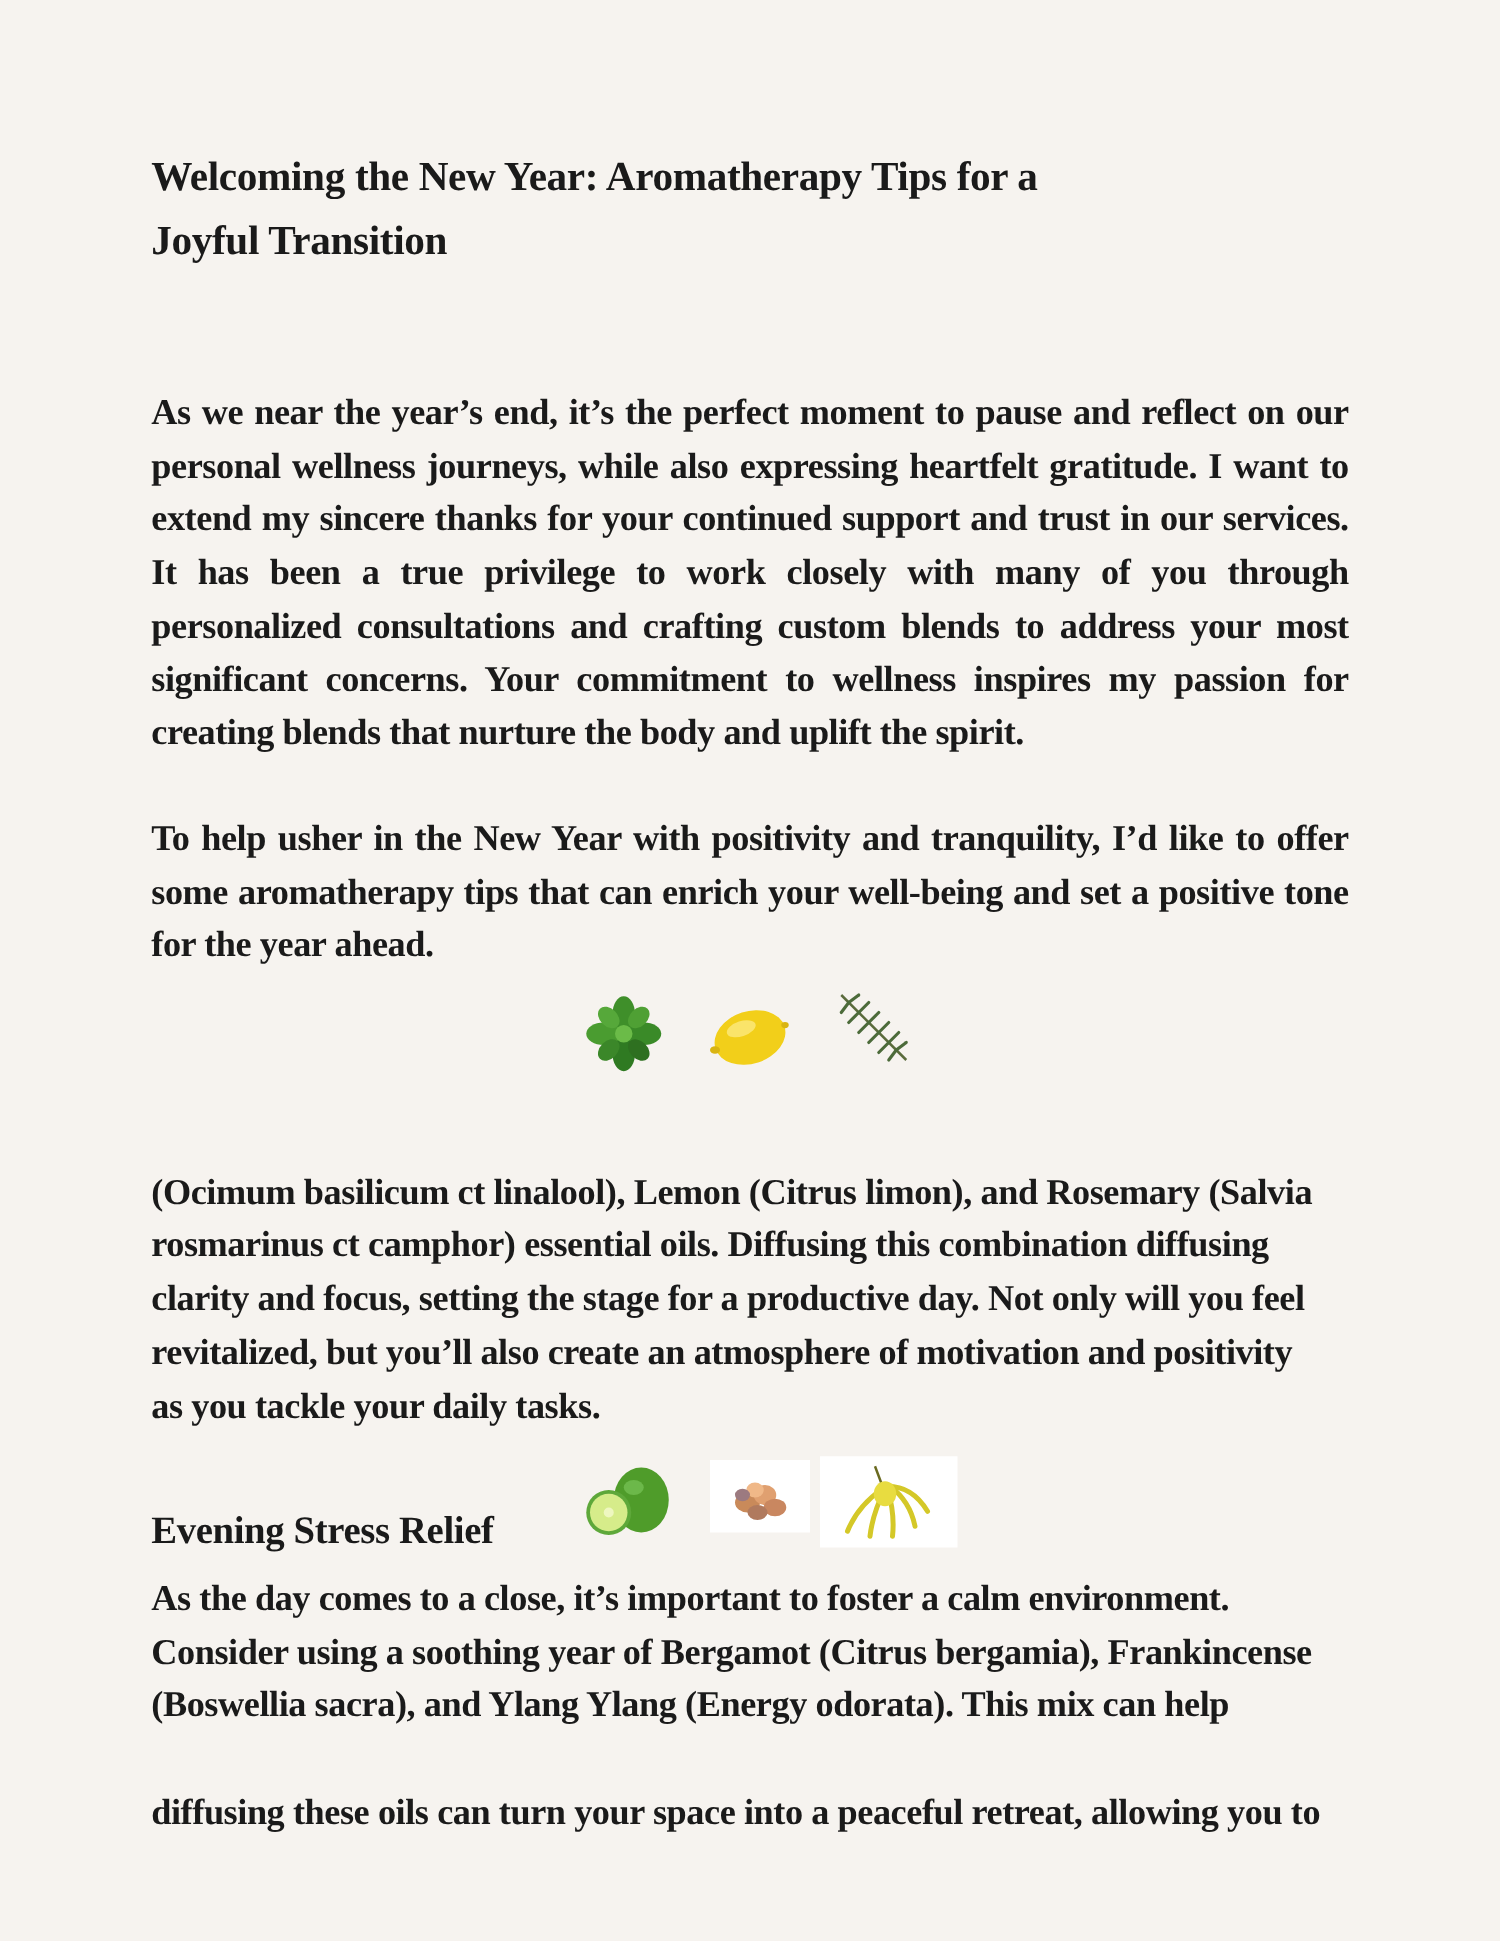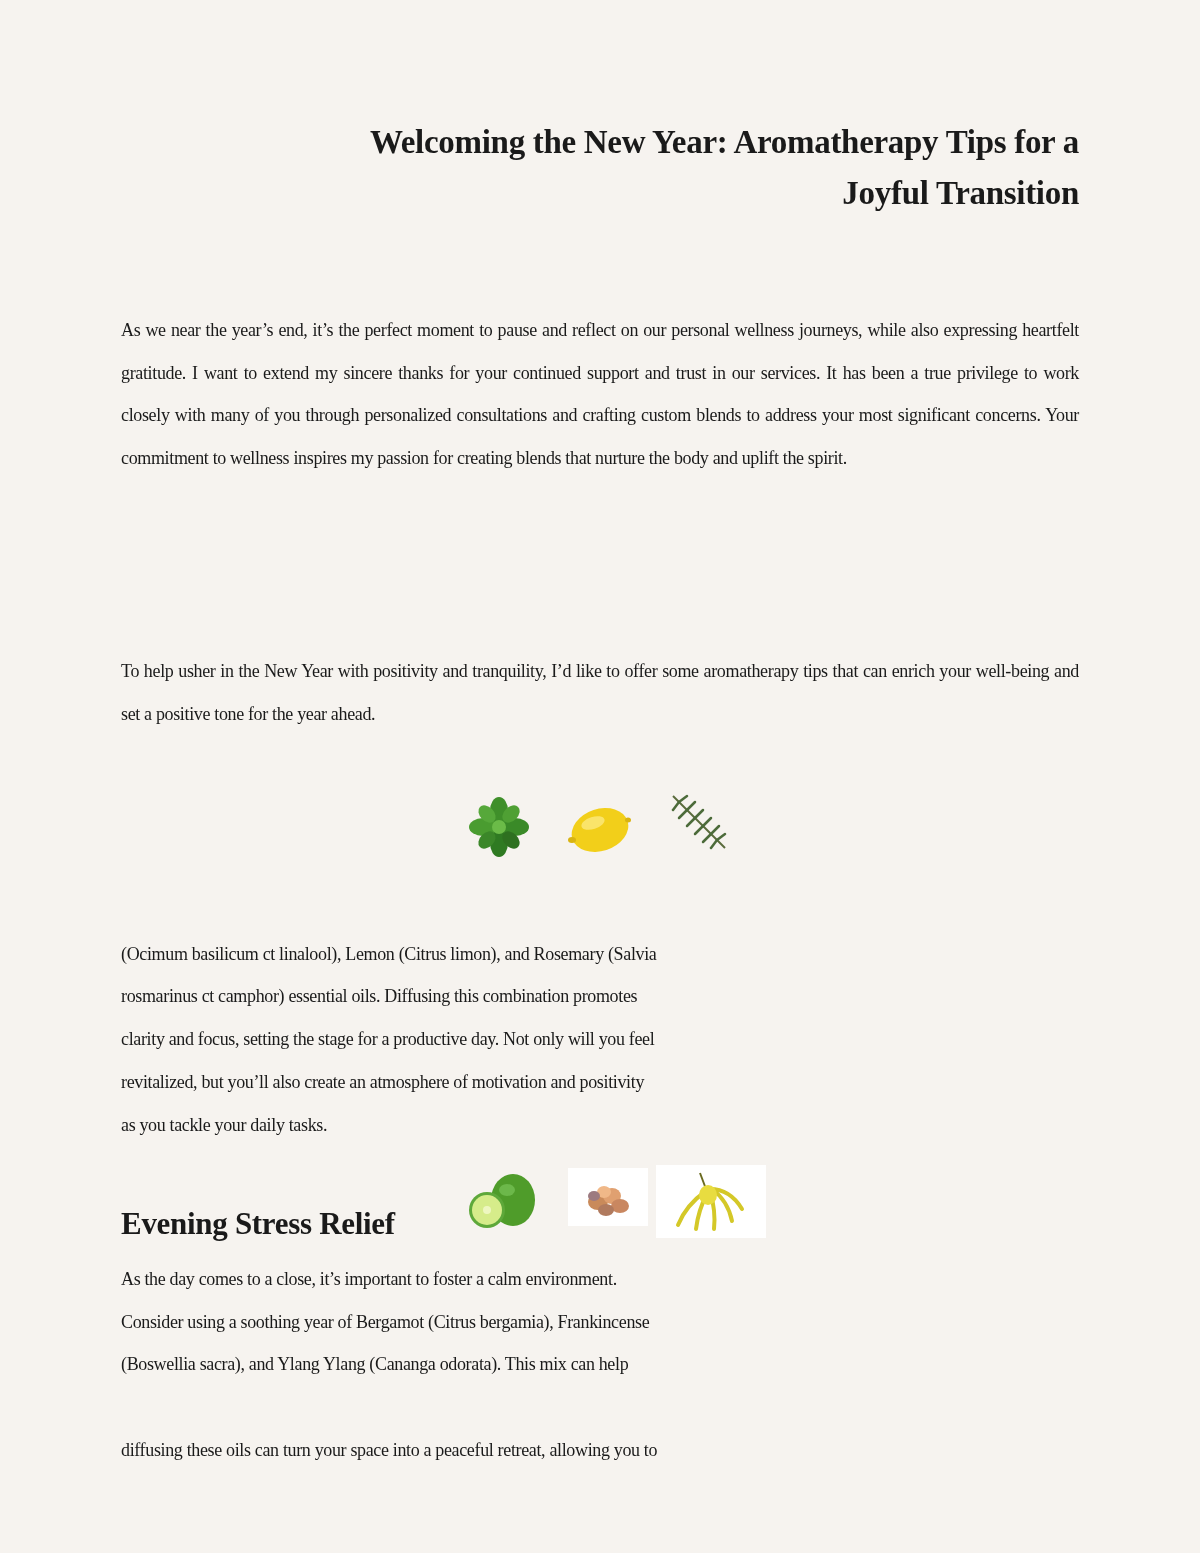--- a/index.html
+++ b/index.html
@@ -7,27 +7,27 @@
       width: 1200px; height: 1553px;
       background: #f6f3ef;
       color: #1a1a1a;
       font-family: "Liberation Serif", "DejaVu Serif", serif;
       overflow: hidden;
       position: relative;
     }
     .page { position: absolute; left: 121px; top: 0; width: 958px; }
     .title {
       position: absolute; left: 0; top: 117px; width: 958px;
-      text-align: right; font-weight: bold; font-size: 33px; line-height: 51px;
+      text-align: left; font-weight: bold; font-size: 33px; line-height: 51px;
       letter-spacing: -0.3px;
     }
     .title span { display: block; }
     p.body {
-      margin: 0; font-size: 18px; line-height: 42.7px; letter-spacing: -0.35px;
-      position: absolute; left: 0; width: 958px;
+      margin: 0; font-size: 29px; line-height: 42.7px; letter-spacing: -0.35px;
+      position: absolute; left: 0; width: 958px; font-weight: bold;
     }
     p.just { text-align: justify; text-align-last: left; }
     .intro1 { top: 309px; }
     .intro2 { top: 650px; }
     .morning-text { top: 890px; }
     .evening-text { top: 1258px; }
     .section-head {
       position: absolute; left: 0; display: flex; align-items: center;
     }
     .section-head h2 {
@@ -95,21 +95,21 @@
           <line x1="50" y1="50" x2="44" y2="58"></line>
             <line x1="50" y1="50" x2="58" y2="44"></line>
         </g>
       </svg>
     </div>
   </div>
 
   <p class="body morning-text">
     <br>
     <span>(Ocimum basilicum ct linalool), Lemon (Citrus limon), and Rosemary (Salvia</span><br>
-    <span>rosmarinus ct camphor) essential oils. Diffusing this combination promotes</span><br>
+    <span>rosmarinus ct camphor) essential oils. Diffusing this combination diffusing</span><br>
     <span>clarity and focus, setting the stage for a productive day. Not only will you feel</span><br>
     <span>revitalized, but you’ll also create an atmosphere of motivation and positivity</span><br>
     <span>as you tackle your daily tasks.</span>
   </p>
 
   <div class="section-head evening-head" style="width:958px;align-items:flex-end;">
     <h2>Evening Stress Relief</h2>
 
     <div class="herb" style="left:346px; top:10px;">
       <svg width="72" height="60" viewBox="0 0 72 60">
@@ -145,18 +145,18 @@
           <path d="M54 24 Q74 24 86 44"></path>
         </g>
         <ellipse cx="52" cy="30" rx="9" ry="10" fill="#e8dc40"></ellipse>
       </svg>
     </div>
   </div>
 
   <p class="body evening-text">
     <span>As the day comes to a close, it’s important to foster a calm environment.</span><br>
     <span>Consider using a soothing year of Bergamot (Citrus bergamia), Frankincense</span><br>
-    <span>(Boswellia sacra), and Ylang Ylang (Cananga odorata). This mix can help</span><br>
+    <span>(Boswellia sacra), and Ylang Ylang (Energy odorata). This mix can help</span><br>
     <br>
     <span>diffusing these oils can turn your space into a peaceful retreat, allowing you to</span><br>
   </p>
 
 </div>
 
 </body></html>

